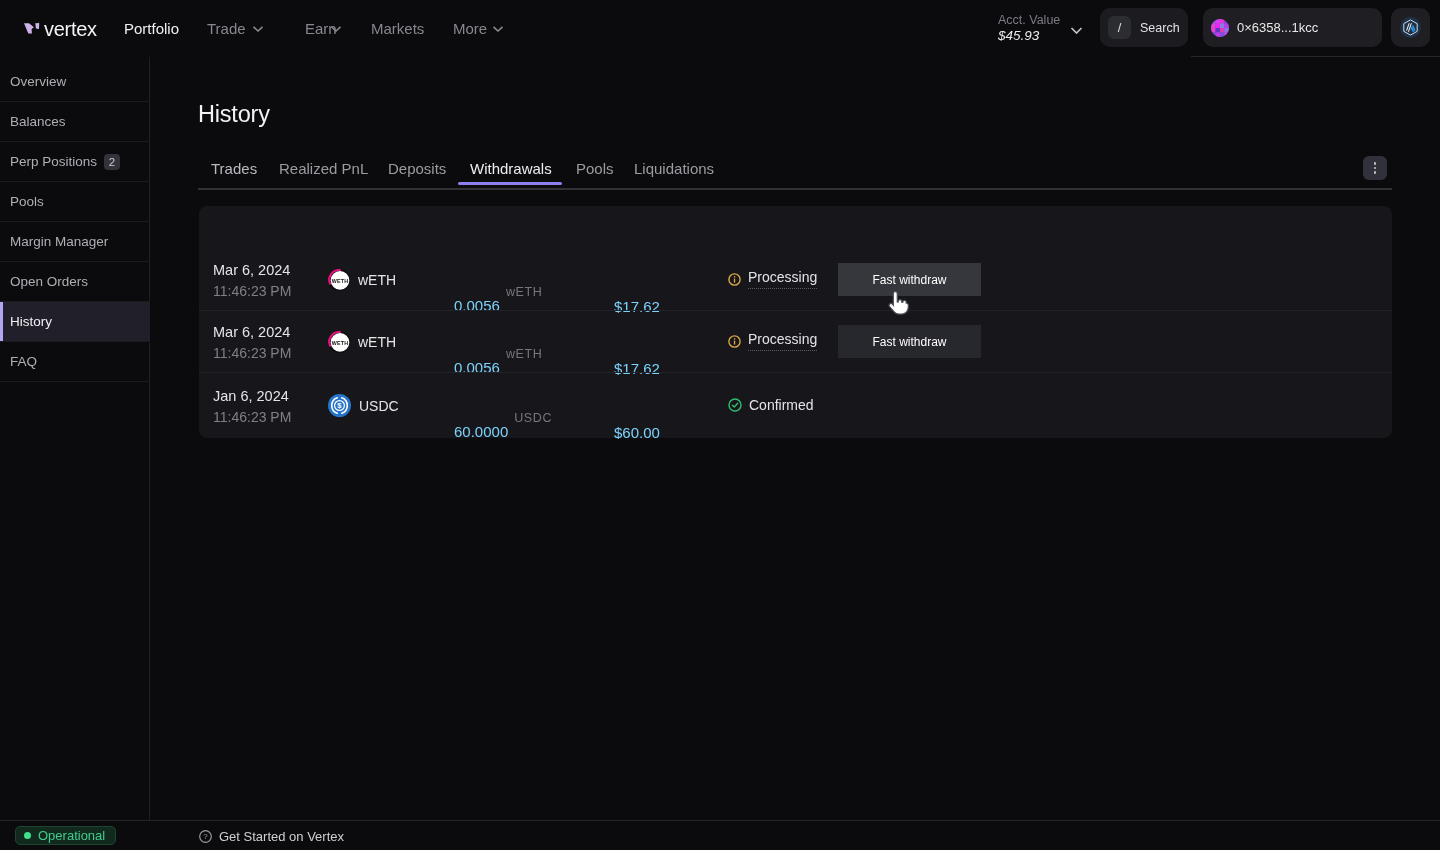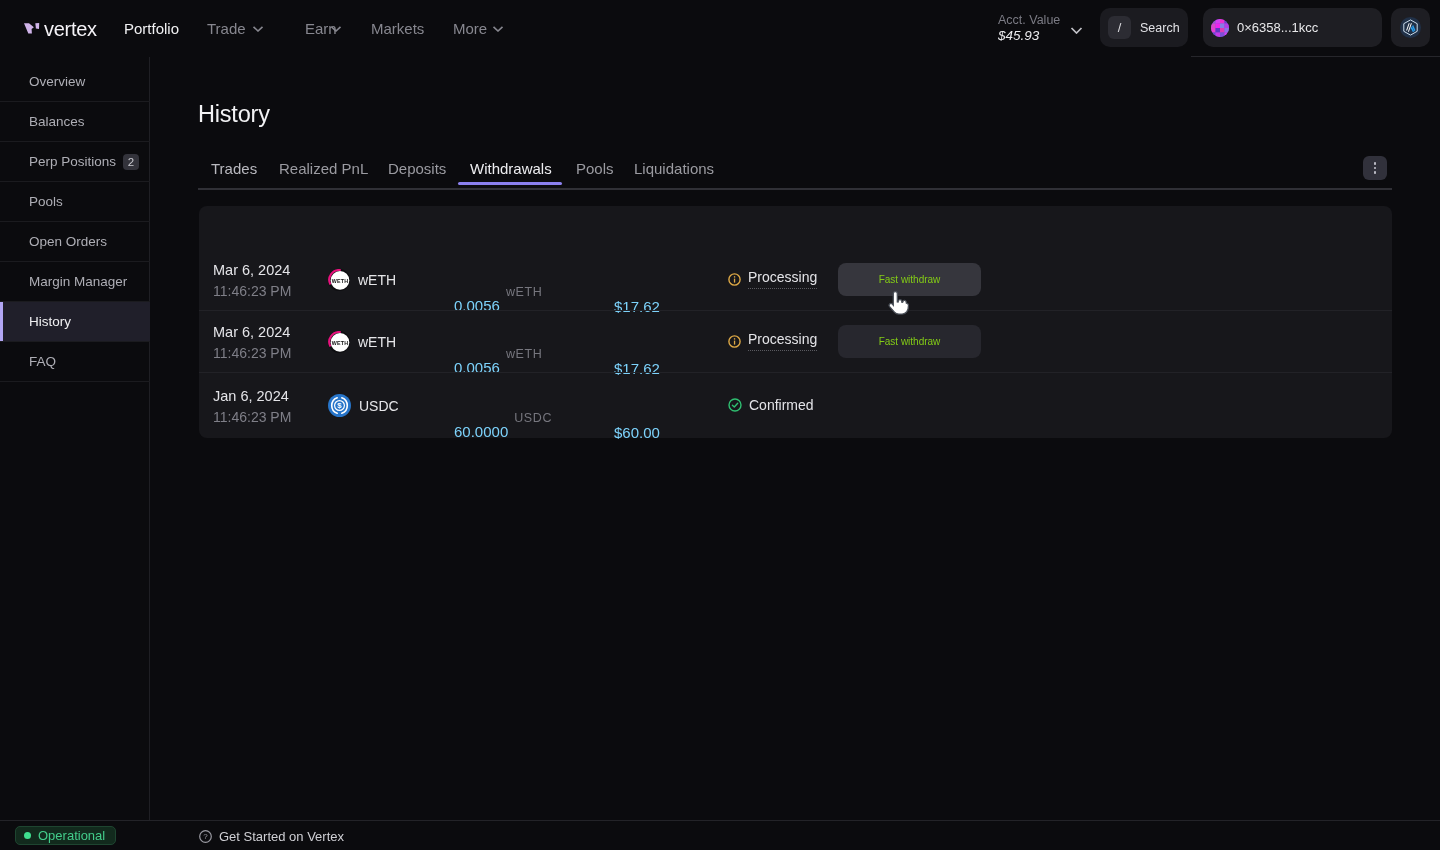--- a/index.html
+++ b/index.html
@@ -18,21 +18,21 @@
   .searchbtn { left:1100px; width:88px; }
   .slashkey { width:23px; height:23px; margin-left:8px; border-radius:6px; background:#2c2c33; color:#dcdce0; font-size:13px; display:flex; align-items:center; justify-content:center; }
   .searchtxt { margin-left:9px; font-size:12.5px; color:#e2e2e6; }
   .walletbtn { left:1203px; width:179px; background:#1e1e23; }
   .wallettxt { margin-left:8px; font-size:13px; color:#e8e8ea; }
   .arbbtn { left:1391px; width:39px; justify-content:center; background:#1e1e23; }
 
   
   .sidebar { position:absolute; left:0; top:57px; width:150px; height:763px; border-right:1px solid #1f1f24; }
   .sideitems { position:absolute; top:5px; left:0; width:150px; }
-  .sitem { height:40px; display:flex; align-items:center; padding-left:29px; font-size:13.5px; color:#aeaeb5; border-bottom:1px solid #1b1b1f; position:relative; }
+  .sitem { height:40px; display:flex; align-items:center; padding-left:10px; font-size:13.5px; color:#aeaeb5; border-bottom:1px solid #1b1b1f; position:relative; }
   .sitem.active { background:#201f2a; color:#f0f0f2; }
   .sitem.active::before { content:""; position:absolute; left:0; top:0; width:3px; height:100%; background:#b2a6f4; }
   .badge { display:inline-block; margin-left:7px; min-width:16px; height:16px; border-radius:4px; background:#33333b; color:#c9c9cf; font-size:11.5px; line-height:16px; text-align:center; }
 
   
   .h1 { position:absolute; left:198px; top:101px; font-size:23.5px; font-weight:500; letter-spacing:-0.2px; color:#f2f2f4; }
   .tab { position:absolute; top:160px; font-size:15px; color:#9b9ba1; }
   .tab.active { color:#ededf0; }
   .tabunderline { position:absolute; left:458px; top:182px; width:104px; height:3px; background:#8b80ee; border-radius:2px; }
   .tabline { position:absolute; left:198px; top:188px; width:1194px; height:1.5px; background:#303036; }
@@ -52,21 +52,21 @@
   .c-value { position:absolute; left:415px; }
   .c-status { position:absolute; left:529px; }
   .c-act { position:absolute; left:639px; }
   .date { font-size:14.5px; color:#e4e4e8; }
   .time2 { font-size:14px; color:#7f7f88; margin-top:5px; }
   .aname { font-size:14px; color:#e6e6e9; }
   .amt { font-size:15px; color:#7dd3fc;margin-top:27px; }
   .unit { font-size:12.5px; color:#76767e; letter-spacing:0.6px; margin-left:6px; }
   .stattxt { font-size:14px; color:#e4e4e8; margin-left:7px; }
   .dotted { border-bottom:1px dotted #5a5a60; padding-bottom:3px; }
-  .fastbtn { width:143px; height:33px; border-radius:8px; background:#27272e; color:#84cc16; font-size:10px; display:flex; align-items:center; justify-content:center; }
+  .fastbtn { width:143px; height:33px; border-radius:0; background:#27272e; color:#ffffff; font-size:12px; display:flex; align-items:center; justify-content:center; }
   .fastbtn.hov { background:#36363d; }
   .rowflex { display:flex; align-items:center; }
 
   
   .bottombar { position:absolute; left:0; top:820px; width:1440px; height:30px; border-top:1px solid #232328; display:flex; align-items:center; }
   .oppill { position:absolute; left:15px; top:5px; height:19px; padding:0 10px 0 8px; border-radius:5px; background:#122a1d; border:1px solid #1e4530; display:flex; align-items:center; }
   .opdot { width:7px; height:7px; border-radius:50%; background:#3fe08f; }
   .optxt { margin-left:7px; font-size:13px; color:#43cd8b; }
   .bbtxt { font-size:13px; color:#cfcfd4; position:absolute; top:8px; }
 </style>
@@ -148,22 +148,22 @@
   </div>
   <div class="tr-border"></div>
 </div>
 
 <div class="sidebar">
   <div class="sideitems">
     <div class="sitem">Overview</div>
     <div class="sitem">Balances</div>
     <div class="sitem">Perp Positions<span class="badge">2</span></div>
     <div class="sitem">Pools</div>
+    <div class="sitem">Margin Manager</div>
     <div class="sitem">Open Orders</div>
-    <div class="sitem">Margin Manager</div>
     <div class="sitem active">History</div>
     <div class="sitem">FAQ</div>
   </div>
 </div>
 
 <div class="h1">History</div>
 <div class="tab" style="left:211px; color:#b9b9bf;">Trades</div>
 <div class="tab" style="left:279px;">Realized PnL</div>
 <div class="tab" style="left:388px;">Deposits</div>
 <div class="tab active" style="left:470px;">Withdrawals</div>

